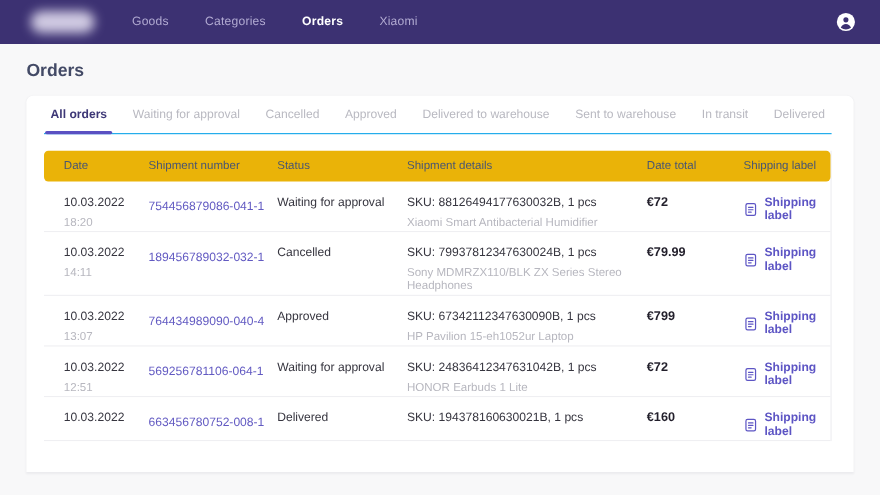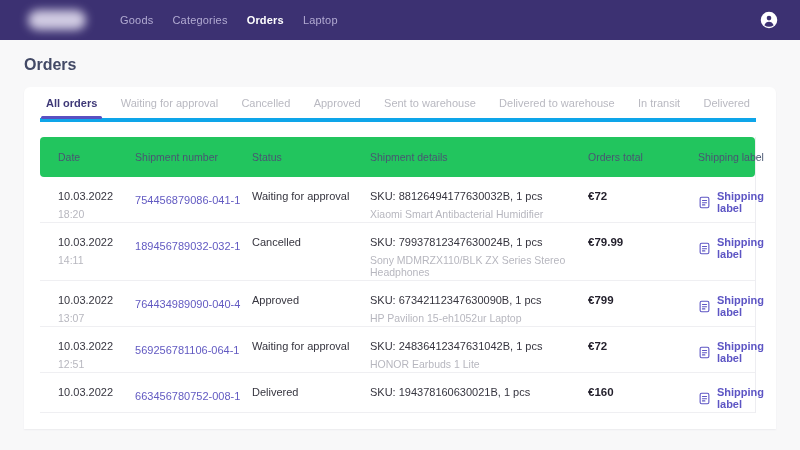--- a/index.html
+++ b/index.html
@@ -2,70 +2,70 @@
 <html><head>
 <meta charset="utf-8">
 <style>
   * { margin:0; padding:0; box-sizing:border-box; }
   html,body { width:800px; height:450px; overflow:hidden; }
   body { font-family:"Liberation Sans", sans-serif; background:#f8f8f9; }
 
   
   .header { height:40px; background:#3c3172; display:flex; align-items:center; padding:0 22px 0 28px; }
   .logo { width:58px; height:20px; border-radius:10px; background:#ddd8ec; filter:blur(5px); opacity:.92; flex:0 0 auto; }
-  .nav { display:flex; gap:19px; margin-left:34px; }
+  .nav { display:flex; gap:33px; margin-left:34px; }
   .nav-item { font-size:11px; color:#b2abd2; cursor:pointer; letter-spacing:.2px; }
   .nav-item.active { color:#ffffff; font-weight:bold; }
   .account-btn { margin-left:auto; width:18px; height:18px; cursor:pointer; display:flex; }
 
   
   .page { padding:16px 24px 0; }
   .page-title { font-size:16px; font-weight:bold; color:#434a66; }
 
   .card { margin-top:13px; background:#fff; border-radius:6px 6px 0 0; box-shadow:0 1px 2px rgba(40,40,60,.06);
           height:342px; padding:0 20px 0 16px; overflow:hidden; }
 
   
   .tabs { display:flex; justify-content:space-between; align-items:center; height:35px;
-          border-bottom:4px solid #0ea5e9; padding:0 6px; }
+          border-bottom:1px solid #0ea5e9; padding:0 6px; }
   .tab { font-size:11px; color:#b9b9c1; cursor:pointer; position:relative; height:100%; display:flex; align-items:center; white-space:nowrap; }
   .tab.active { color:#3e3877; font-weight:bold; }
   .tab.active::after { content:''; position:absolute; bottom:-1px; left:-5px; right:-5px; height:3px; border-radius:2px; background:#5a50c2; }
 
   
   .table-wrap { margin-top:15px; border-right:1px solid #ededf1; }
-  .thead { display:flex; align-items:center; height:40px; background:#22c55e; border-radius:4px;
+  .thead { display:flex; align-items:center; height:28px; background:#eab308; border-radius:4px;
            font-size:10.5px; color:#495672; }
   .cell { flex:0 0 auto; }
   .c-date    { width:13.3%;  padding-left:18px; }
   .c-ship    { width:16.35%; }
   .c-status  { width:16.5%;  }
   .c-details { width:30.5%;  padding-right:10px; }
   .c-total   { width:12.3%;  }
-  .c-label   { width:11.05%;margin-left:22px; }
+  .c-label   { width:11.05%; }
 
   .trow { display:flex; padding:13px 0 2px; border-bottom:1px solid #efeff2; }
   .primary   { font-size:11px; color:#36353f; }
   .secondary { font-size:10.5px; color:#b7b7bf; margin-top:6px; }
   .link { font-size:11px; color:#625ac2; text-decoration:none; cursor:pointer; }
   .total { font-size:11.5px; font-weight:bold; color:#221f2b; }
   .label-link { display:inline-flex; align-items:center; gap:6px; font-size:11px; font-weight:600;
                 color:#5d55c4; text-decoration:none; cursor:pointer; }
   .doc-icon { display:flex; }
 </style>
 </head>
 <body>
 
 <div class="header">
   <div class="logo"></div>
   <nav class="nav">
       <div class="nav-item">Goods</div>
       <div class="nav-item">Categories</div>
       <div class="nav-item active">Orders</div>
-      <div class="nav-item">Laptop</div>
+      <div class="nav-item">Xiaomi</div>
     </nav>
   <div class="account-btn">
     <span>
       <svg width="18" height="18" viewBox="0 0 24 24">
         <circle cx="12" cy="12" r="11" fill="#ffffff"></circle>
         <circle cx="12" cy="9.4" r="3.1" fill="#3c3172"></circle>
         <path d="M5.8 18.9c1.3-3.1 3.5-4.6 6.2-4.6s4.9 1.5 6.2 4.6a11 11 0 0 1-12.4 0z" fill="#3c3172"></path>
       </svg>
     </span>
   </div>
@@ -73,33 +73,33 @@
 
 <div class="page">
   <h1 class="page-title">Orders</h1>
 
   <div class="card">
     <div class="tabs">
         <div class="tab active">All orders</div>
         <div class="tab">Waiting for approval</div>
         <div class="tab">Cancelled</div>
         <div class="tab">Approved</div>
+        <div class="tab">Delivered to warehouse</div>
         <div class="tab">Sent to warehouse</div>
-        <div class="tab">Delivered to warehouse</div>
         <div class="tab">In transit</div>
         <div class="tab">Delivered</div>
       </div>
 
     <div class="table-wrap">
       <div class="thead">
         <div class="cell c-date">Date</div>
         <div class="cell c-ship">Shipment number</div>
         <div class="cell c-status">Status</div>
         <div class="cell c-details">Shipment details</div>
-        <div class="cell c-total">Orders total</div>
+        <div class="cell c-total">Date total</div>
         <div class="cell c-label">Shipping label</div>
       </div>
       <div>
           <div class="trow">
     <div class="cell c-date">
       <div class="primary">10.03.2022</div>
       <div class="secondary">18:20</div>
     </div>
     <div class="cell c-ship">
       <a class="link">754456879086-041-1</a>

